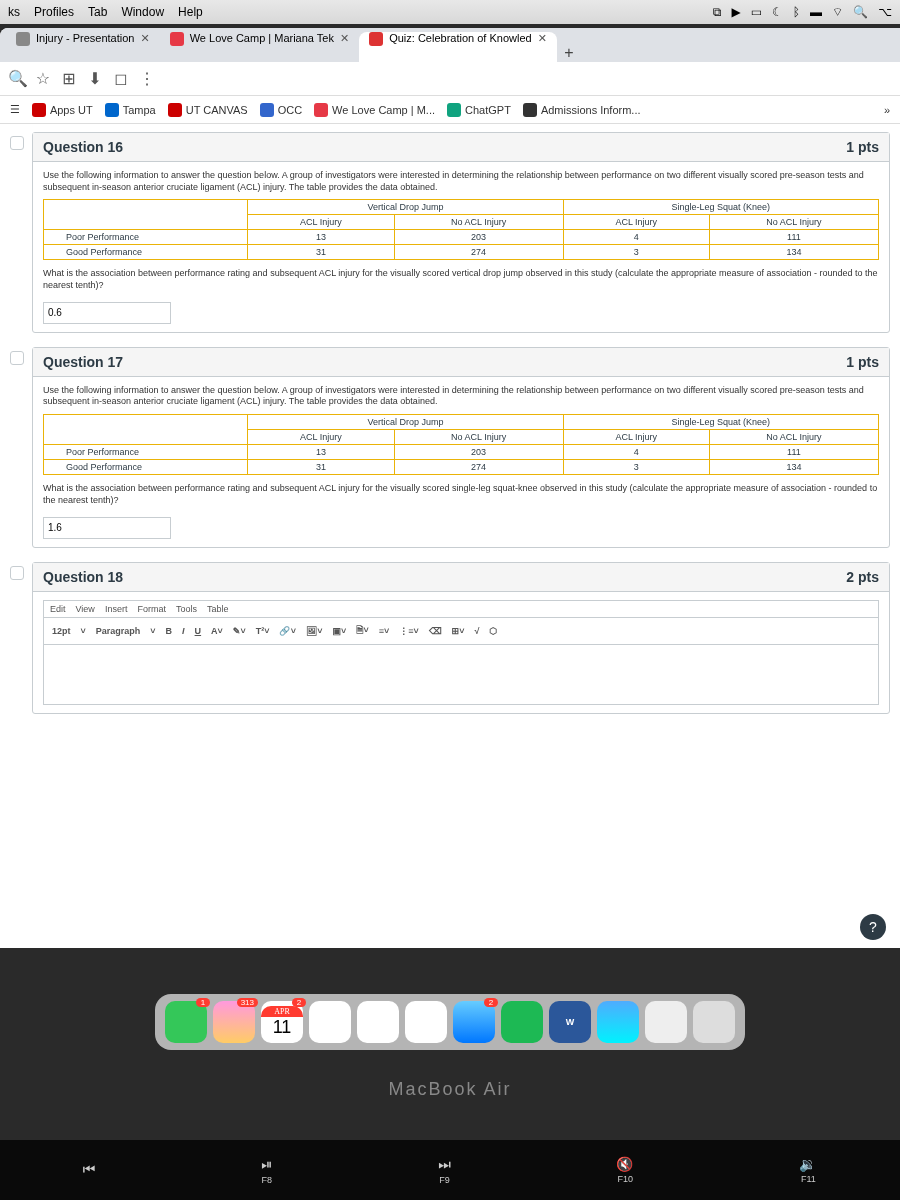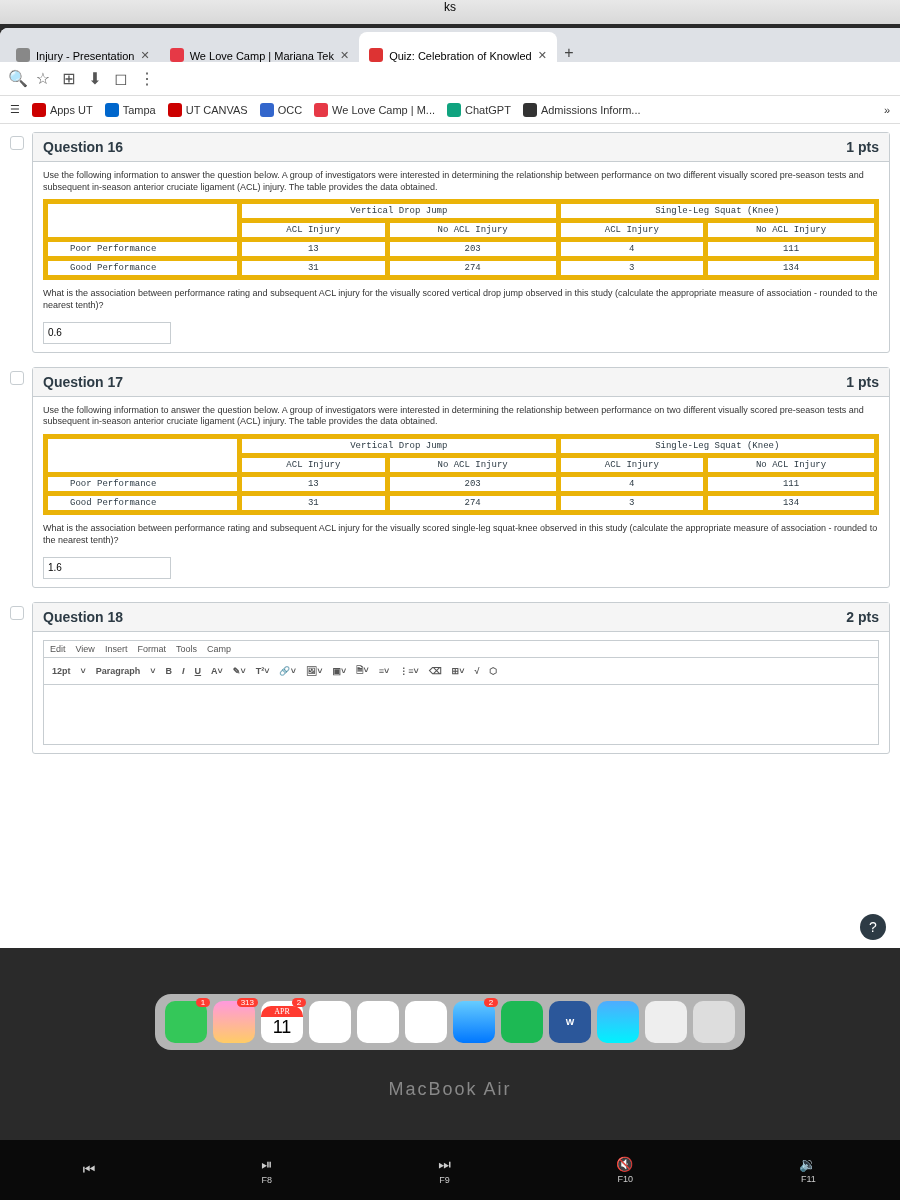--- a/index.html
+++ b/index.html
@@ -1,25 +1,25 @@
 <!DOCTYPE html>
 <html><head>
 <meta charset="utf-8">
 <style>
 * { box-sizing: border-box; margin: 0; padding: 0; font-family: -apple-system, BlinkMacSystemFont, "Segoe UI", Helvetica, Arial, sans-serif; }
 body { width: 900px; height: 1200px; background: #2a2a2a; overflow: hidden; position: relative; }
 
-.menubar { height: 24px; background: linear-gradient(#e8e8e8,#d8d8d8); display: flex; align-items: center; padding: 0 8px; font-size: 12px; gap: 14px; flex-direction: column; }
+.menubar { height: 24px; background: linear-gradient(#e8e8e8,#d8d8d8); display: flex; align-items: center; padding: 0 8px; font-size: 12px; gap: 14px; }
 .menubar-right { margin-left: auto; display: flex; gap: 10px; align-items: center; }
 .menubar-right span { font-size: 12px; }
 
 .browser-window { background: #fff; margin: 4px 0 0 0; border-radius: 8px 0 0 0; overflow: hidden; height: 920px; position: relative; }
 
 .tab-strip { height: 34px; background: #dee1e6; display: flex; align-items: flex-end; padding-left: 6px; }
-.tab { height: 30px; padding: 0 10px; display: flex; align-items: flex-end; font-size: 11px; border-radius: 8px 8px 0 0; gap: 6px; max-width: 200px; }
+.tab { height: 30px; padding: 0 10px; display: flex; align-items: flex-start; font-size: 11px; border-radius: 8px 8px 0 0; gap: 6px; max-width: 200px; }
 .tab.active { background: #fff; }
 .tab .favicon { width: 14px; height: 14px; border-radius: 3px; display:inline-block; }
 .tab .close { color:#555; font-size:11px; }
 .newtab { width:24px; text-align:center; font-size:16px; color:#444; }
 
 .addr-row { height: 34px; background: #fff; border-bottom: 1px solid #ddd; display: flex; align-items: center; padding: 0 8px; gap: 8px; }
 .url-field { flex: 1; height: 26px; background: #f1f3f4; border-radius: 13px; display: flex; align-items: center; padding: 0 12px; font-size: 12px; color: #333; }
 .addr-icon { width:18px; text-align:center; color:#555; }
 
 .bookmarks { height: 28px; display: flex; align-items: center; gap: 12px; padding: 0 10px; font-size: 11px; border-bottom: 1px solid #ddd; color:#333; }
@@ -30,21 +30,21 @@
 
 .question-block { border: 1px solid #c7cdd1; border-radius: 3px; margin-bottom: 14px; }
 .q-header { display:flex; justify-content:space-between; padding: 6px 10px; background:#f5f5f5; border-bottom:1px solid #c7cdd1; font-weight:600; font-size:14px; }
 .q-body { padding: 8px 10px; }
 .q-body p { font-size: 9px; color:#333; margin-bottom:6px; line-height:1.3; }
 .q-flag { width:14px; height:14px; border:1px solid #c7cdd1; border-radius:3px; margin-right:8px; display:inline-block; vertical-align:top; margin-top:4px; }
 .q-row { display:flex; align-items:flex-start; }
 .q-row > .question-block { flex:1; }
 
 .data-table { width:100%; border-collapse:collapse; font-size:9px; margin:4px 0 8px 0; }
-.data-table th, .data-table td { border:5px solid #eab308; padding:2px 22px; text-align:center;font-family:Liberation Mono, monospace; }
+.data-table th, .data-table td { border:1px solid #eab308; padding:2px 22px; text-align:center; }
 .data-table th { font-weight:normal; }
 .data-table .rowhdr { text-align:left; }
 
 .answer-input { width: 128px; height: 22px; border:1px solid #c7cdd1; padding:0 4px; font-size:10px; margin-top:4px; }
 
 .rce-toolbar { border:1px solid #c7cdd1; border-top:none; padding:4px 6px; font-size:9px; color:#555; }
 .rce-menu { border:1px solid #c7cdd1; padding:3px 6px; font-size:9px; color:#555; display:flex; gap:10px; }
 .rce-tools { display:flex; gap:6px; align-items:center; flex-wrap:wrap; }
 .rce-tools span { padding:1px 2px;font-weight:bold; }
 .rce-area { border:1px solid #c7cdd1; border-top:none; height:60px; background:#fff; }
@@ -246,21 +246,21 @@
           <span>Question 18</span>
           <span>2 pts</span>
         </div>
         <div class="q-body">
           <div class="rce-menu">
             <span>Edit</span>
             <span>View</span>
             <span>Insert</span>
             <span>Format</span>
             <span>Tools</span>
-            <span>Camp</span>
+            <span>Table</span>
           </div>
           <div class="rce-toolbar">
             <div class="rce-tools">
               <span>12pt</span>
                 <span>˅</span>
               <span>Paragraph</span>
                 <span>˅</span>
               <span style="font-weight:bold">B</span>
               <span style="font-style:italic">I</span>
               <span style="text-decoration:underline">U</span>

